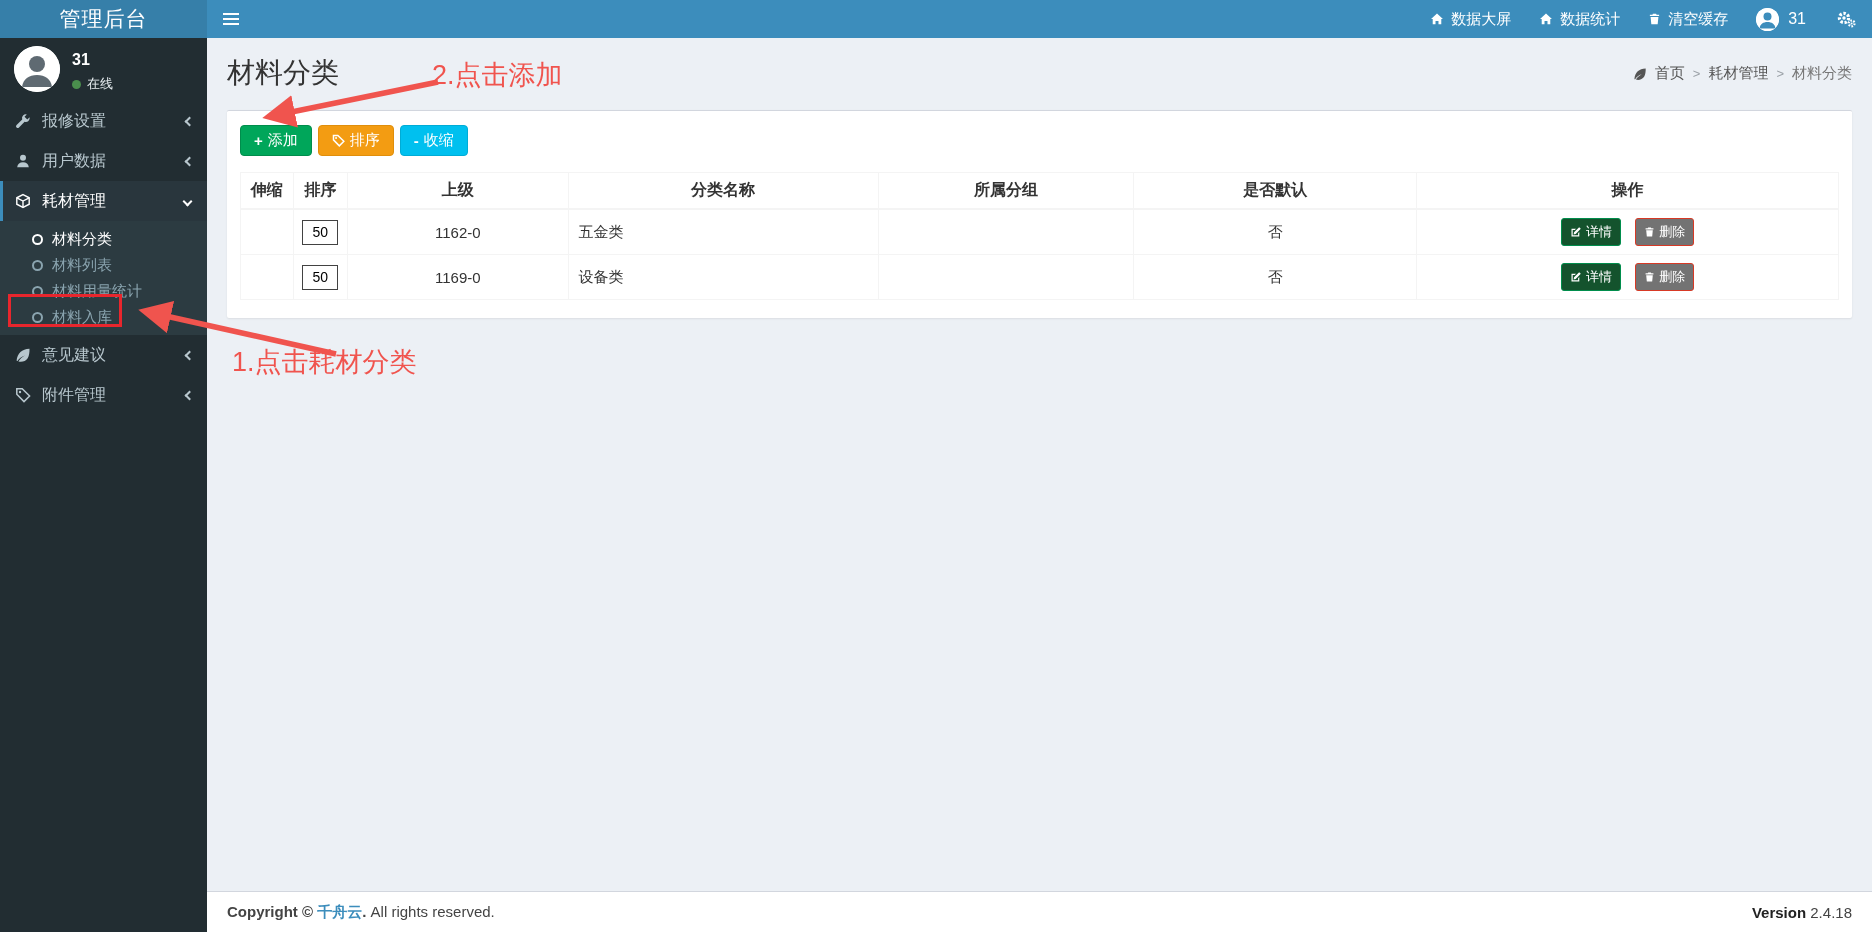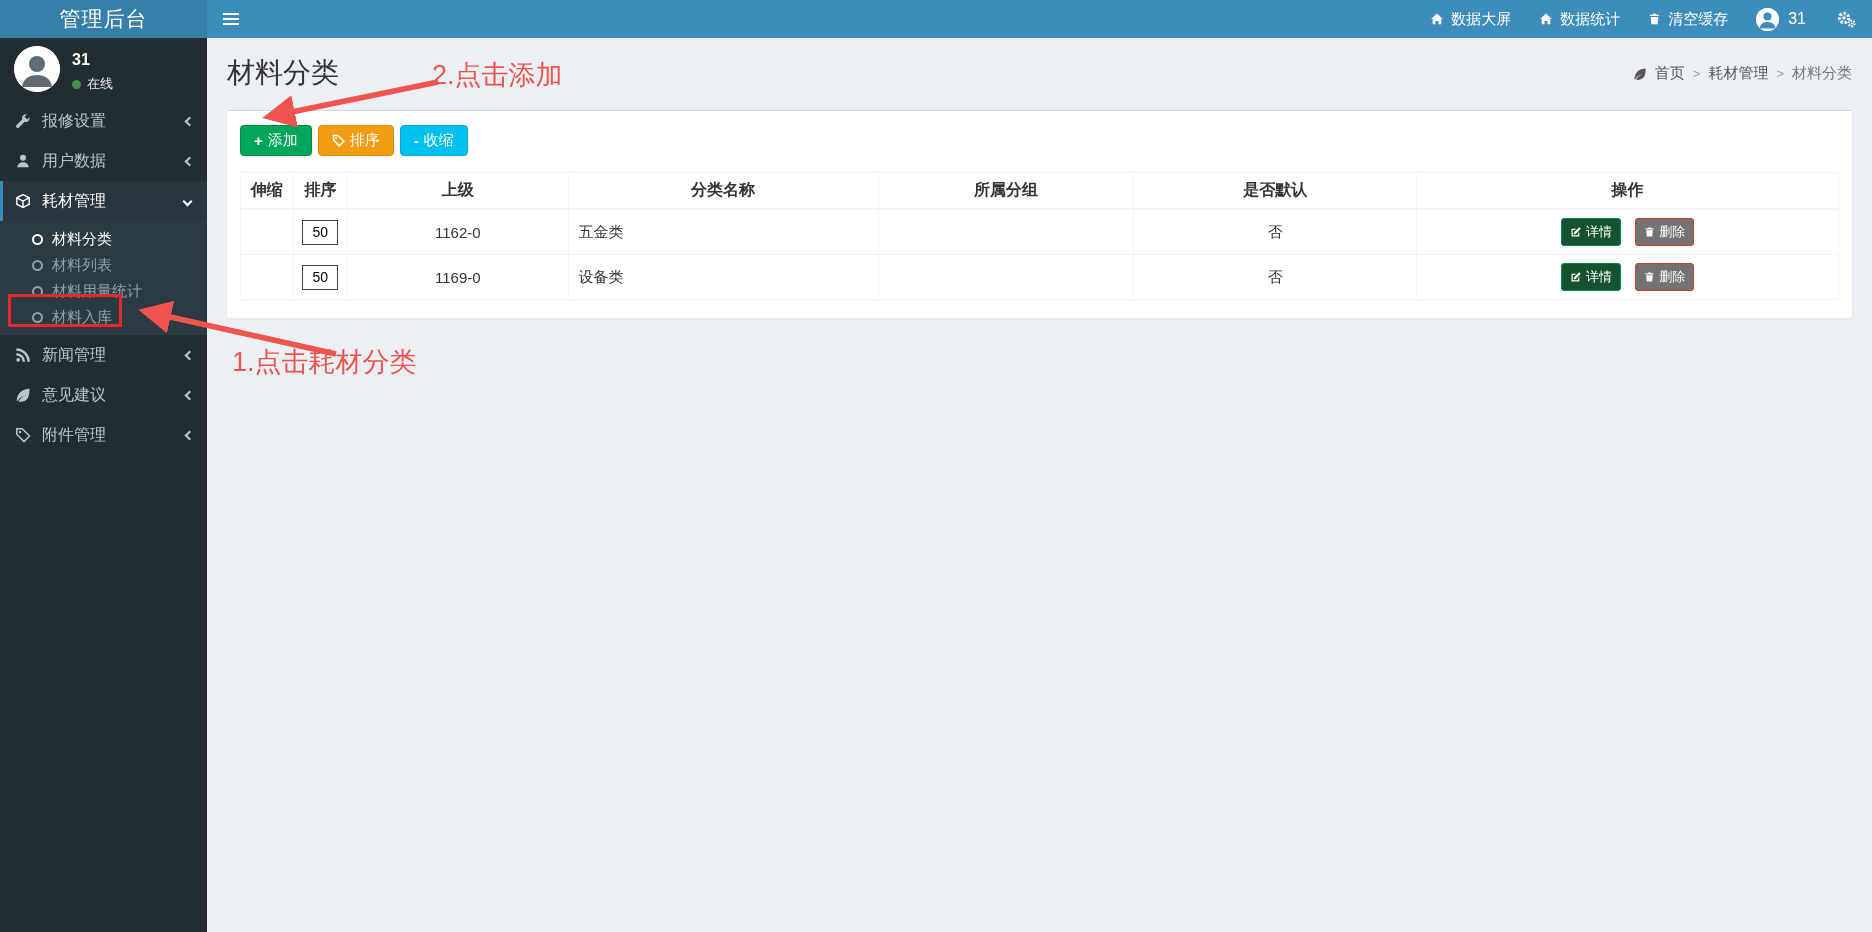--- a/index.html
+++ b/index.html
@@ -218,31 +218,20 @@
     <div class="submenu-item">
       <span class="ring"></span>
       <span>材料用量统计</span>
     </div>
     <div class="submenu-item">
       <span class="ring"></span>
       <span>材料入库</span>
     </div>
   </div>
 
-  <div class="menu-item">
-    <span class="micon">
-        <svg class="ic" width="16" height="16" viewBox="0 0 16 16" fill="currentColor">
-          <circle cx="3.2" cy="12.8" r="1.9"></circle>
-          <path d="M1.3 5.9a8.8 8.8 0 0 1 8.8 8.8H7.6A6.3 6.3 0 0 0 1.3 8.4Z"></path>
-          <path d="M1.3 1.2A13.5 13.5 0 0 1 14.8 14.7h-2.5A11 11 0 0 0 1.3 3.7Z"></path>
-        </svg>
-      </span>
-    <span>新闻管理</span>
-    <span class="chev chev-l"></span>
-  </div>
   <div class="menu-item">
     <span class="micon">
         <svg class="ic" width="16" height="16" viewBox="0 0 16 16" fill="currentColor">
           <path d="M14.5 1.8C6.8 2.2 2.4 6.2 1.6 13.6c0 .5.6.7.9.3C4 11.6 6.6 9.4 10 8.4c-3 1.6-5.4 3.9-6.6 6 3.3 1 7.4-.2 9.3-3.2 1.5-2.4 1.9-6 1.8-9.4z"></path>
         </svg>
       </span>
     <span>意见建议</span>
     <span class="chev chev-l"></span>
   </div>
   <div class="menu-item">
@@ -348,20 +337,28 @@
                   </svg>
         <span class="lbl">删除</span>
       </button>
     </td>
   </tr>
 </tbody>
       </table>
     </div>
   </div>
 
+  <div class="footer">
+    <div>
+      <strong><span>Copyright © </span><a class="brand-link" href="#">千舟云</a><span>.</span></strong><span> All rights reserved.</span>
+    </div>
+    <div class="version">
+      <b>Version</b> <span>2.4.18</span>
+    </div>
+  </div>
 </div>
 
 <div class="red-box"></div>
 <div class="annot-text annot-step2">2.点击添加</div>
 <div class="annot-text annot-step1">1.点击耗材分类</div>
 <svg class="overlay-svg">
   <defs>
     <marker id="arrowhead" markerWidth="6" markerHeight="6" refX="4.2" refY="3" orient="auto">
       <polygon points="0 0, 6 3, 0 6" fill="#f0544e"></polygon>
     </marker>

